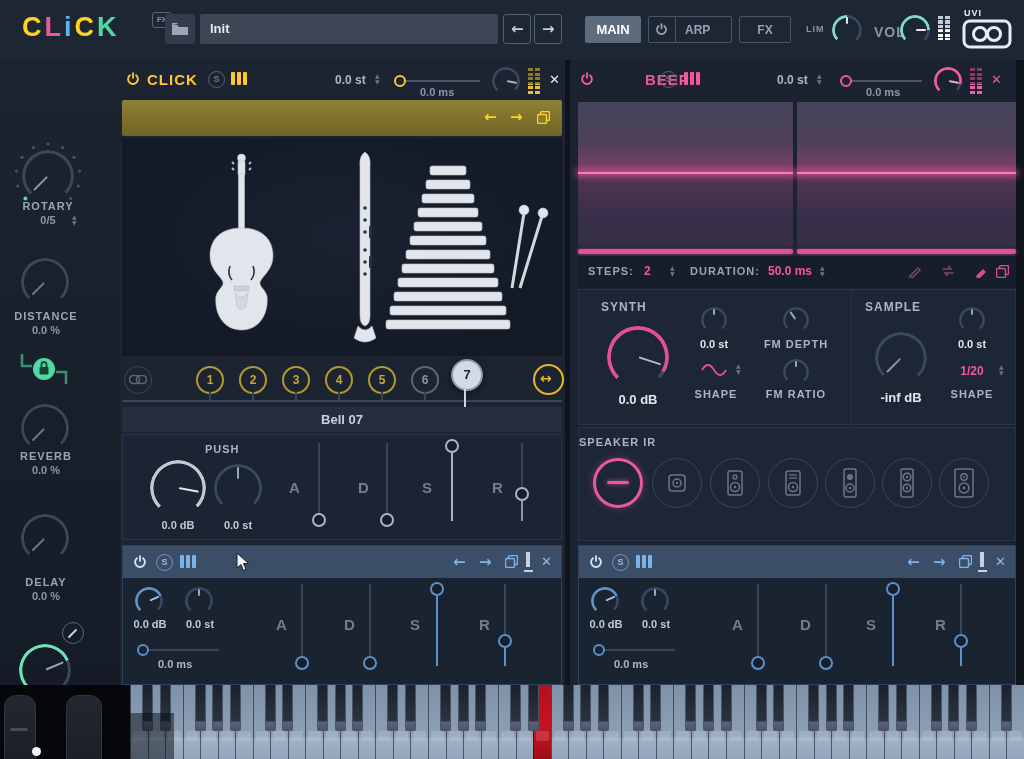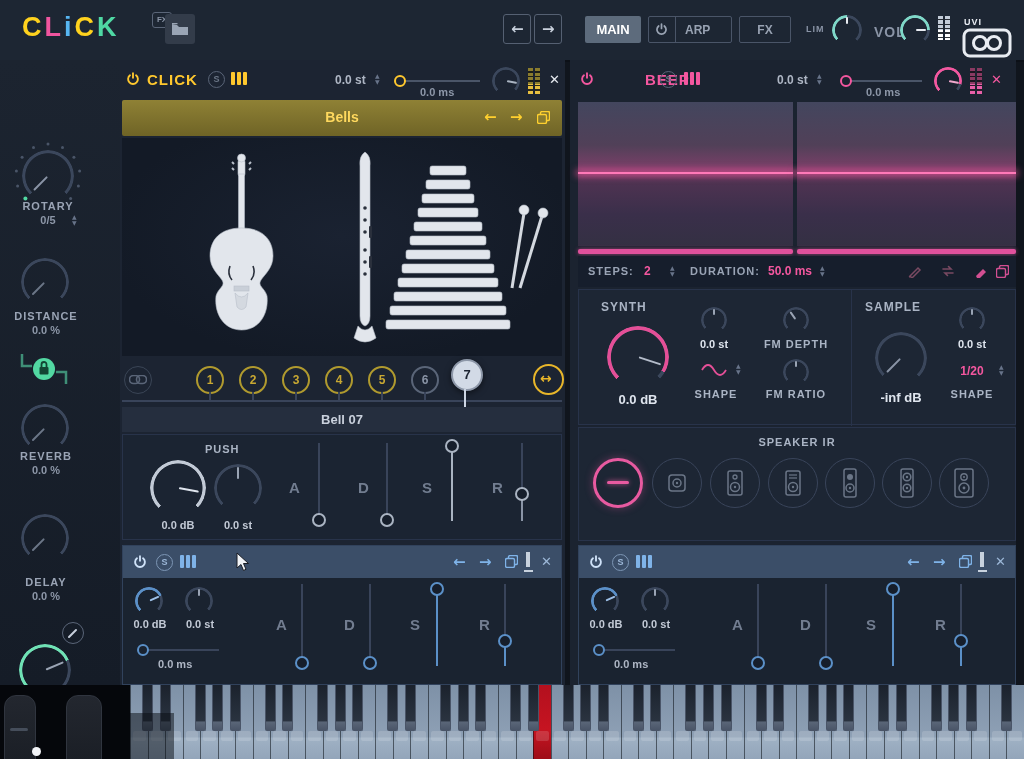--- a/index.html
+++ b/index.html
@@ -58,20 +58,23 @@
 
 <div class="abs" style="left:0;top:0;width:1024px;height:60px;background:#1d2633;border-bottom:2px solid #0c1017;">
   <div class="abs" style="left:22px;top:12px;font-size:27px;font-weight:bold;letter-spacing:3px;"><span style="color: rgb(255, 210, 30);">C</span><span style="color: rgb(240, 85, 159);">L</span><span style="color: rgb(87, 182, 242);">i</span><span style="color: rgb(255, 210, 30);">C</span><span style="color: rgb(79, 216, 164);">K</span></div>
   <div class="abs" style="left:152px;top:12px;width:18px;height:14px;border:1px solid #5a6578;border-radius:3px;color:#8a94a6;font-size:8px;font-weight:bold;text-align:center;line-height:14px;">FX</div>
 
   <div class="abs" style="left:165px;top:14px;width:30px;height:30px;background:#333c4a;border-radius:3px;">
     <svg width="18" height="14" style="position:absolute;left:6px;top:8px;">
       <path d="M1 3 h5 l2 2 h9 v8 h-16 z M1 3 v-2 h5 l1 1" fill="#9aa5b5" stroke="none"></path>
     </svg>
   </div>
+  <div class="abs" style="left:200px;top:14px;width:298px;height:30px;background:#3d4654;border-radius:2px;">
+    <span style="position:absolute;left:10px;top:7px;font-size:13px;color:#e2e8f0;font-weight:bold;">Init</span>
+  </div>
   <div class="abs" style="left:503px;top:14px;width:28px;height:30px;border:1px solid #556072;border-radius:3px;box-sizing:border-box;">
     <span class="arrw ico" style="left:7px;top:5px;color:#c8d0dc;">←</span>
   </div>
   <div class="abs" style="left:534px;top:14px;width:28px;height:30px;border:1px solid #556072;border-radius:3px;box-sizing:border-box;">
     <span class="arrw ico" style="left:7px;top:5px;color:#c8d0dc;">→</span>
   </div>
 
   <div class="abs" style="left:585px;top:16px;width:56px;height:27px;background:#5d6b7c;border-radius:2px;text-align:center;line-height:27px;font-size:13px;font-weight:bold;color:#fff;">MAIN</div>
   <div class="abs" style="left:648px;top:16px;width:84px;height:27px;border:1px solid #4a5568;border-radius:2px;box-sizing:border-box;">
     <svg width="13" height="13" viewBox="0 0 12 12" style="position:absolute;left:6px;top:6px;">
@@ -92,21 +95,21 @@
   <span class="abs" style="left:874px;top:24px;font-size:14px;font-weight:bold;color:#8a94a6;letter-spacing:1px;">VOL</span>
   <div class="k m80" style="left:900px;top:15px;width:30px;height:30px;">
     <div class="kr"></div>
       <div class="ka" style="--c:#7fd8c8;--deg:225deg;"></div>
     <div class="kp" style="--rot:90deg;color:#e8ecf2;"></div>
   </div>
   <div>
     <div class="mbar" style="left:938px;top:16px;height:24px;--mtop:#c3ccd8;--mbot:#ffffff;"></div>
     <div class="mbar" style="left:945px;top:16px;height:24px;--mtop:#c3ccd8;--mbot:#ffffff;"></div>
   </div>
-  <div class="abs" style="left:962px;top:17px;width:50px;height:44px;">
+  <div class="abs" style="left:962px;top:8px;width:50px;height:44px;">
     <span style="position:absolute;left:2px;top:0;font-size:9px;font-weight:bold;color:#e8ecf2;letter-spacing:1px;">UVI</span>
     <svg width="50" height="30" viewBox="0 0 50 30" style="position:absolute;left:0;top:11px;">
       <rect x="2" y="2" width="46" height="26" rx="6" fill="none" stroke="#e8ecf2" stroke-width="3"></rect>
       <circle cx="18" cy="15" r="6.5" fill="none" stroke="#e8ecf2" stroke-width="3"></circle>
       <circle cx="32" cy="15" r="6.5" fill="none" stroke="#e8ecf2" stroke-width="3"></circle>
     </svg>
   </div>
 </div>
 
 <div class="abs" style="left:0;top:60px;width:120px;height:625px;background:linear-gradient(to bottom,#1c2430,#151c27);">
@@ -202,21 +205,20 @@
     <div class="kr"></div>
       <div class="kp" style="--rot:100deg;color:#aab4c2;"></div>
   </div>
   <div>
     <div class="mbar" style="left:408px;top:8px;height:26px;--mtop:#8a7c2e;--mbot:#e8c040;"></div>
     <div class="mbar" style="left:415px;top:8px;height:26px;--mtop:#8a7c2e;--mbot:#e8c040;"></div>
   </div>
   <span class="xbtn ico" style="left:429px;top:12px;color:#e8ecf2;">✕</span>
 
   <div class="abs" style="left:2px;top:40px;width:440px;height:36px;background:linear-gradient(to bottom,#8f8135,#6f6426);border-radius:2px;">
-    <span style="position:absolute;left:0;right:0;top:9px;text-align:center;font-size:14px;font-weight:bold;color:#ffd95e;">Bells</span>
     <span class="arrw ico" style="left:362px;top:8px;color:#ffd02e;">←</span>
     <span class="arrw ico" style="left:388px;top:8px;color:#ffd02e;">→</span>
     <svg width="13" height="13" style="position:absolute;left:415px;top:11px;">
       <rect x="3.5" y="0.5" width="9" height="9" rx="1.5" fill="none" stroke="#ffd02e" stroke-width="1.4"></rect>
       <rect x="0.5" y="3.5" width="9" height="9" rx="1.5" fill="#8a7c2e" stroke="#ffd02e" stroke-width="1.4"></rect>
     </svg>
   </div>
 
   <div class="abs" style="left:2px;top:78px;width:440px;height:218px;background:radial-gradient(ellipse at 50% 45%,#1a2231 0%,#131a26 75%);">
     <svg width="440" height="218" viewBox="0 0 440 218">
@@ -505,21 +507,21 @@
       <div class="kr"></div>
         <div class="kp tick" style="--rot:0deg;color:#9aa4b4;"></div>
     </div>
     <div class="abs val" style="left:371px;top:48px;width:44px;text-align:center;color:#dfe5ee;font-size:11px;">0.0 st</div>
     <div class="abs" style="left:371px;top:74px;width:44px;text-align:center;font-size:12px;font-weight:bold;color:#f4579f;">1/20</div>
     <div class="stp" style="left:420px;top:74px;"></div>
     <div class="abs lbl" style="left:368px;top:98px;width:50px;text-align:center;color:#aab4c4;">SHAPE</div>
   </div>
 
   <div class="abs sectionb" style="left:8px;top:367px;width:438px;height:114px;background:#1d2634;">
-    <div class="abs lbl" style="left:0;right:0;top:8px;text-align:center;color:#aab4c4;">SPEAKER IR</div>
+    <div class="abs lbl" style="left:0;right:0;top:8px;text-align:left;color:#aab4c4;">SPEAKER IR</div>
     <div class="abs" style="left:14px;top:30px;width:50px;height:50px;border:3px solid #e85aa0;border-radius:50%;box-sizing:border-box;box-shadow:0 0 8px rgba(232,90,160,.35);">
       <div style="position:absolute;left:11px;top:20px;width:22px;height:3px;background:#e85aa0;border-radius:2px;box-shadow:0 0 5px rgba(232,90,160,.8);"></div>
     </div>
     <div class="abs" style="left:73px;top:30px;width:50px;height:50px;border:1px solid #39445a;border-radius:50%;box-sizing:border-box;">
       <svg width="24" height="24" style="position:absolute;left:12px;top:12px;">
         <rect x="4" y="4" width="16" height="16" rx="3" fill="none" stroke="#6b7687" stroke-width="1.5"></rect>
         <circle cx="12" cy="12" r="4" fill="none" stroke="#6b7687" stroke-width="1.5"></circle>
           <circle cx="12" cy="12" r="1.2" fill="#6b7687"></circle>
       </svg>
     </div>

